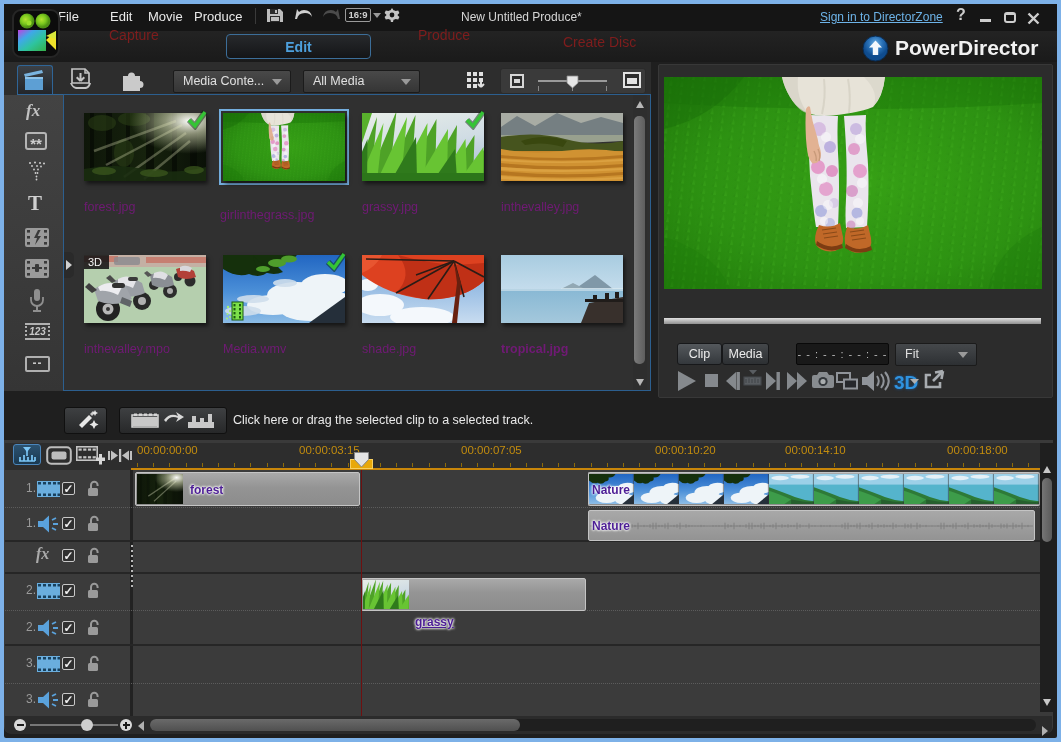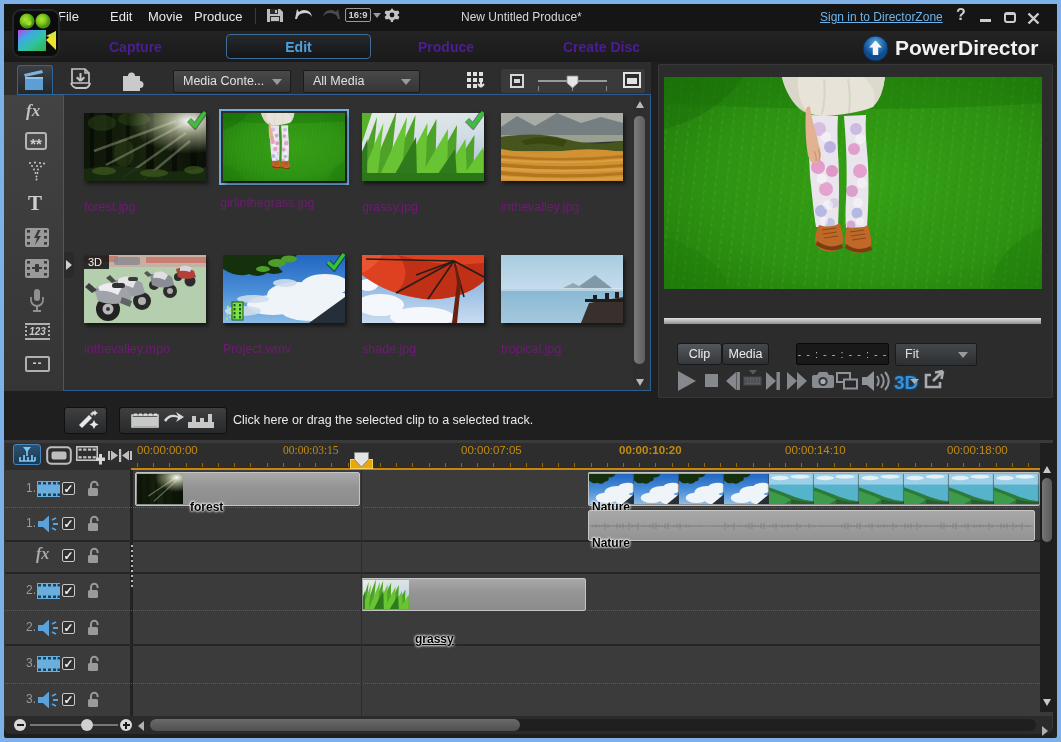--- a/index.html
+++ b/index.html
@@ -8,21 +8,21 @@
   .abs { position:absolute; }
   #win { position:absolute; left:4px; top:4px; width:1053px; height:734px; background:#1f1f1f; border-radius:2px; }
 
   
   .menuitem { position:absolute; top:9px; color:#e8e8e8; font-size:13px; }
   #apptitle { position:absolute; top:10px; left:461px; color:#d6d6d6; font-size:12px; }
   #signin { position:absolute; top:10px; left:820px; color:#6db3e8; font-size:12px; text-decoration:underline; }
 
   
   #tabbar { position:absolute; left:4px; top:31px; width:1053px; height:31px; background:linear-gradient(#232323,#1a1a1a); }
-  .tab { position:absolute; top:39px; font-size:14px; font-weight:bold; color:#4c1d95; }
+  .tab { position:absolute; top:27px; font-size:14px; font-weight:normal; color:#7f1d1d; }
   #edittab { position:absolute; left:226px; top:34px; width:145px; height:25px; border:1px solid #3c6e99; border-radius:4px; background:linear-gradient(#27292c,#141517); color:#4da0dd; font-size:14px; font-weight:bold; text-align:center; line-height:24px; }
   #pdtext { position:absolute; left:895px; top:36px; font-size:21px; font-weight:bold; color:#f2f2f2; }
 
   
   #libtoolbar { position:absolute; left:4px; top:62px; width:647px; height:33px; background:#2d2d2d; }
   #clappertab { position:absolute; left:17px; top:65px; width:36px; height:30px; background:linear-gradient(#3b4046,#22252a); border:1px solid #2f6597; border-bottom:none; border-radius:3px 3px 0 0; }
   #sidebar { position:absolute; left:4px; top:95px; width:60px; height:296px; background:linear-gradient(180deg,#434343,#353535); }
   #libbox { position:absolute; left:63px; top:94px; width:588px; height:297px; background:#303030; border:1px solid #2c5f8f; }
   .thumb { position:absolute; width:122px; height:68px; box-shadow:2px 3px 4px rgba(0,0,0,.55); overflow:hidden; }
   .tlabel { position:absolute; width:122px; text-align:left; color:#701a75; font-size:12.5px; }
@@ -38,21 +38,21 @@
   
   #tltoolbar { position:absolute; left:4px; top:399px; width:1053px; height:41px; background:#1f1f1f; }
   .tlbtn { position:absolute; top:407px; height:27px; background:linear-gradient(#3e4042,#272829); border:1px solid #101010; border-radius:3px; }
   #dragtext { position:absolute; left:233px; top:413px; color:#e9e9e9; font-size:12.5px; }
 
   
   #timeline { position:absolute; left:4px; top:440px; width:1049px; height:293px; background:#3a3a3a; border-radius:0 0 6px 6px; }
   .tc { position:absolute; top:444px; color:#c28c0e; font-size:11.5px; }
   .cb { position:absolute; width:13px; height:13px; border:1px solid #c8c8c8; border-radius:2px; background:#303030; color:#efefef; font-size:12px; line-height:12px; text-align:center; font-weight:bold;}
   .clip { position:absolute; background:linear-gradient(#a9a9a9,#949494 45%,#8c8c8c); border:1px solid #c4c4c4; border-radius:2px; }
-  .cliplabel { color:#000000; font-size:12px; font-weight:bold; text-shadow:0 0 3px #fff,0 0 3px #fff,0 0 2px #fff; position:absolute;margin-top:17px; }
+  .cliplabel { color:#4c1d95; font-size:12px; font-weight:bold; text-shadow:0 0 3px #fff,0 0 3px #fff,0 0 2px #fff; position:absolute; }
 </style>
 </head>
 <body>
 <div id="page">
   <div id="win"></div>
 
   <div id="titlebar-sec">
     <div class="abs" style="left:4px;top:4px;width:1053px;height:27px;background:#151515;"></div>
     <div class="menuitem" style="left:58px;">File</div>
     <div class="menuitem" style="left:110px;">Edit</div>
@@ -115,21 +115,21 @@
         <path d="M32 25 L42 20 L42 28 Z" fill="#d8e83a"></path>
       </svg>
     </div>
   </div>
 
   <div id="tabbar-sec">
     <div id="tabbar"></div>
     <div class="tab" style="left:109px;">Capture</div>
     <div id="edittab">Edit</div>
     <div class="tab" style="left:418px;">Produce</div>
-    <div class="tab" style="left:563px;">Create Disc</div>
+    <div class="tab" style="left:563px;margin-top:7px;">Create Disc</div>
     <svg class="abs" style="left:862px;top:35px;" width="27" height="27" viewBox="0 0 27 27">
       <defs>
           <radialGradient id="pdg" cx="50%" cy="30%">
             <stop offset="0%" stop-color="#6cb0e4"></stop>
             <stop offset="55%" stop-color="#2a72b8"></stop>
             <stop offset="100%" stop-color="#0f4c8e"></stop>
           </radialGradient>
         </defs>
       <circle cx="13.5" cy="13.5" r="12.5" fill="url(#pdg)" stroke="#0a2c52" stroke-width="1"></circle>
       <path d="M13.5 5.5 L20 12.5 L16.2 12.5 L16.2 20 L10.8 20 L10.8 12.5 L7 12.5 Z" fill="#f4f8fc"></path>
@@ -343,21 +343,21 @@
           <path d="M0 50 q60 6 122 1 l0 3 q-62 5 -122 0 z"></path>
           <path d="M0 58 q60 6 122 1 l0 3 q-62 5 -122 0 z"></path>
         </g>
       <g fill="#e0a848" opacity="0.7">
           <path d="M0 46 q60 5 122 0 l0 2 q-62 4 -122 0 z"></path>
           <path d="M0 54 q60 5 122 1 l0 2 q-62 4 -122 0 z"></path>
           <path d="M0 63 q60 5 122 1 l0 2 q-62 4 -122 0 z"></path>
         </g>
     </svg>
     <div class="tlabel" style="left:84px;top:200px;">forest.jpg</div>
-    <div class="tlabel" style="left:220px;top:196px;width:130px;">girlinthegrass.jpg</div>
+    <div class="tlabel" style="left:220px;top:208px;width:130px;">girlinthegrass.jpg</div>
     <div class="tlabel" style="left:362px;top:200px;">grassy.jpg</div>
     <div class="tlabel" style="left:501px;top:200px;">inthevalley.jpg</div>
 
     <svg class="abs thumb" style="left:84px;top:255px;" viewBox="0 0 122 68" width="122" height="68" preserveAspectRatio="none">
       <rect width="122" height="68" fill="#b5cfae"></rect>
       <rect width="122" height="12" fill="#c4b0a4"></rect>
       <g fill="#c86050" opacity="0.6">
           <rect x="0" y="1" width="34" height="6"></rect>
           <rect x="62" y="2" width="60" height="6"></rect>
         </g>
@@ -481,23 +481,23 @@
       <path d="M88 48 L122 42 L122 68 L80 68 Z" fill="#38302c"></path>
       <g fill="#201c1a">
           <rect x="84" y="44" width="38" height="3"></rect>
           <rect x="92" y="40" width="4" height="6"></rect>
           <rect x="104" y="38" width="4" height="6"></rect>
           <rect x="114" y="37" width="4" height="6"></rect>
         </g>
       <rect x="0" y="34" width="122" height="2" fill="#b8d4e4"></rect>
     </svg>
     <div class="tlabel" style="left:84px;top:342px;">inthevalley.mpo</div>
-    <div class="tlabel" style="left:223px;top:342px;">Project.wmv</div>
+    <div class="tlabel" style="left:223px;top:342px;">Media.wmv</div>
     <div class="tlabel" style="left:362px;top:342px;">shade.jpg</div>
-    <div class="tlabel" style="left:501px;top:342px;">tropical.jpg</div>
+    <div class="tlabel" style="left:501px;top:342px;font-weight:bold;">tropical.jpg</div>
 
     <svg class="abs" style="left:186px;top:110px;" width="22" height="20" viewBox="0 0 22 20">
         <path d="M3 10 L9 16 L19 2" stroke="#0a2a0a" stroke-width="6" fill="none" opacity="0.5"></path>
         <path d="M3 10 L9 16 L19 2" stroke="#35c435" stroke-width="3.4" fill="none"></path>
       </svg>
     <svg class="abs" style="left:464px;top:110px;" width="22" height="20" viewBox="0 0 22 20">
         <path d="M3 10 L9 16 L19 2" stroke="#0a2a0a" stroke-width="6" fill="none" opacity="0.5"></path>
         <path d="M3 10 L9 16 L19 2" stroke="#35c435" stroke-width="3.4" fill="none"></path>
       </svg>
     <svg class="abs" style="left:325px;top:252px;" width="22" height="20" viewBox="0 0 22 20">
@@ -727,23 +727,23 @@
       <g fill="#c0c0c0">
           <rect x="0" y="3" width="2" height="9"></rect>
           <path d="M3 7.5 L10 2.5 V12.5 Z" transform="rotate(180 6.5 7.5)"></path>
           <rect x="11" y="1" width="2.2" height="13"></rect>
           <path d="M14 7.5 L21 2.5 V12.5 Z"></path>
           <rect x="22" y="3" width="2" height="9"></rect>
         </g>
     </svg>
 
     <div class="tc" style="left:137px;">00:00:00:00</div>
-    <div class="tc" style="left:283px;font-family:Liberation Serif, serif;">00:00:03:15</div>
+    <div class="tc" style="left:299px;">00:00:03:15</div>
     <div class="tc" style="left:461px;">00:00:07:05</div>
-    <div class="tc" style="left:619px;font-weight:bold;">00:00:10:20</div>
+    <div class="tc" style="left:655px;">00:00:10:20</div>
     <div class="tc" style="left:785px;">00:00:14:10</div>
     <div class="tc" style="left:947px;">00:00:18:00</div>
     <div class="abs" style="left:137px;top:463px;width:903px;height:4px;background:repeating-linear-gradient(90deg,#8f6c08 0px,#8f6c08 1px,transparent 1px,transparent 16.2px);"></div>
 
     <div class="abs" style="left:5px;top:470px;width:1035px;height:246px;background:#3b3b3b;"></div>
 
     <div class="abs" style="left:130px;top:470px;width:3px;height:246px;background:#222;"></div>
     <div class="abs" style="left:131px;top:545px;width:2px;height:42px;background:repeating-linear-gradient(#b8b8b8 0 2px,transparent 2px 5px);"></div>
 
     <div class="abs" style="left:5px;top:507px;width:1035px;height:1px;border-top:1px dotted #5c5c5c;"></div>

